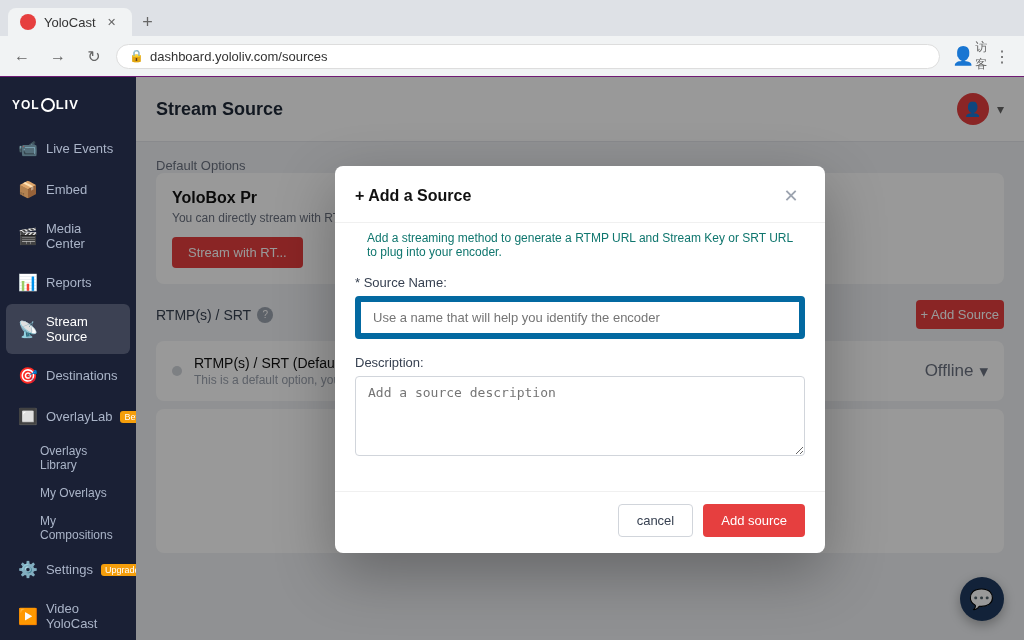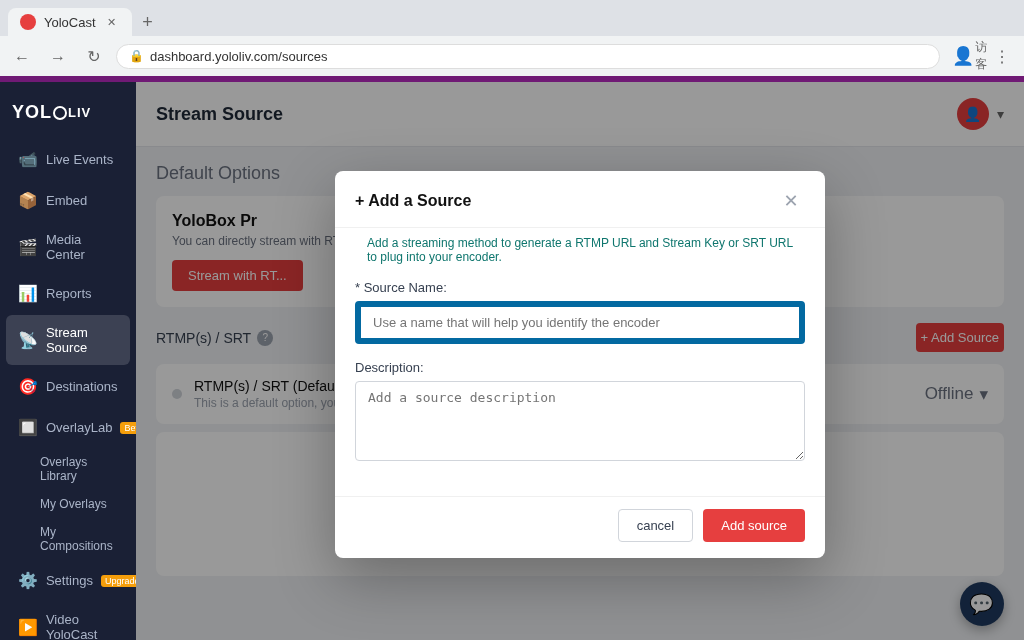--- a/index.html
+++ b/index.html
@@ -1,21 +1,21 @@
 <!DOCTYPE html>
 <html><head>
   <meta charset="utf-8">
   <style>
     * { box-sizing: border-box; margin: 0; padding: 0; }
     body { font-family: -apple-system, BlinkMacSystemFont, 'Segoe UI', sans-serif; font-size: 14px; background: #f5f5f5; }
 
     
     .browser-chrome {
       background: #f9a8d4;
-      border-bottom: 6px solid #701a75;
+      border-bottom: 1px solid #701a75;
     }
     .tab-bar {
       display: flex;
       align-items: center;
       padding: 8px 8px 0;
       gap: 4px;
       background: #dee1e6;
     }
     .tab {
       display: flex;
@@ -184,23 +184,23 @@
       color: white;
       font-size: 14px;
     }
 
     .content-area {
       padding: 16px 20px;
       overflow-y: auto;
       height: calc(100% - 57px);
     }
     .default-options-label {
-      font-size: 18px;
+      font-size: 13px;
       color: #6b7280;
-      margin-bottom: 12px;
+      margin-bottom: 0;
     }
 
     .yolobox-card {
       background: white;
       border-radius: 8px;
       padding: 16px;
       margin-bottom: 16px;
       display: flex;
       align-items: flex-start;
       gap: 16px;
@@ -471,21 +471,21 @@
       </div>
       <div class="browser-action-btn">⋮</div>
     </div>
   </div>
 </div>
 
 <div class="app-layout">
 
   <div class="sidebar">
     <div class="sidebar-logo">
-      <span style="font-size:18px; font-weight:900; color:white; letter-spacing:1px;">YOL</span>
+      <span style="font-size:12px; font-weight:900; color:white; letter-spacing:1px;">YOL</span>
       <span style="display:inline-block;width:14px;height:14px;border-radius:50%;border:2px solid white;margin:0 1px;vertical-align:middle;"></span>
       <span style="font-size:13px; font-weight:900; color:white; letter-spacing:1px;">LIV</span>
     </div>
 
     <div class="sidebar-item">
       <span class="sidebar-item-icon">📹</span>
       <span>Live Events</span>
     </div>
     <div class="sidebar-item">
       <span class="sidebar-item-icon">📦</span>

